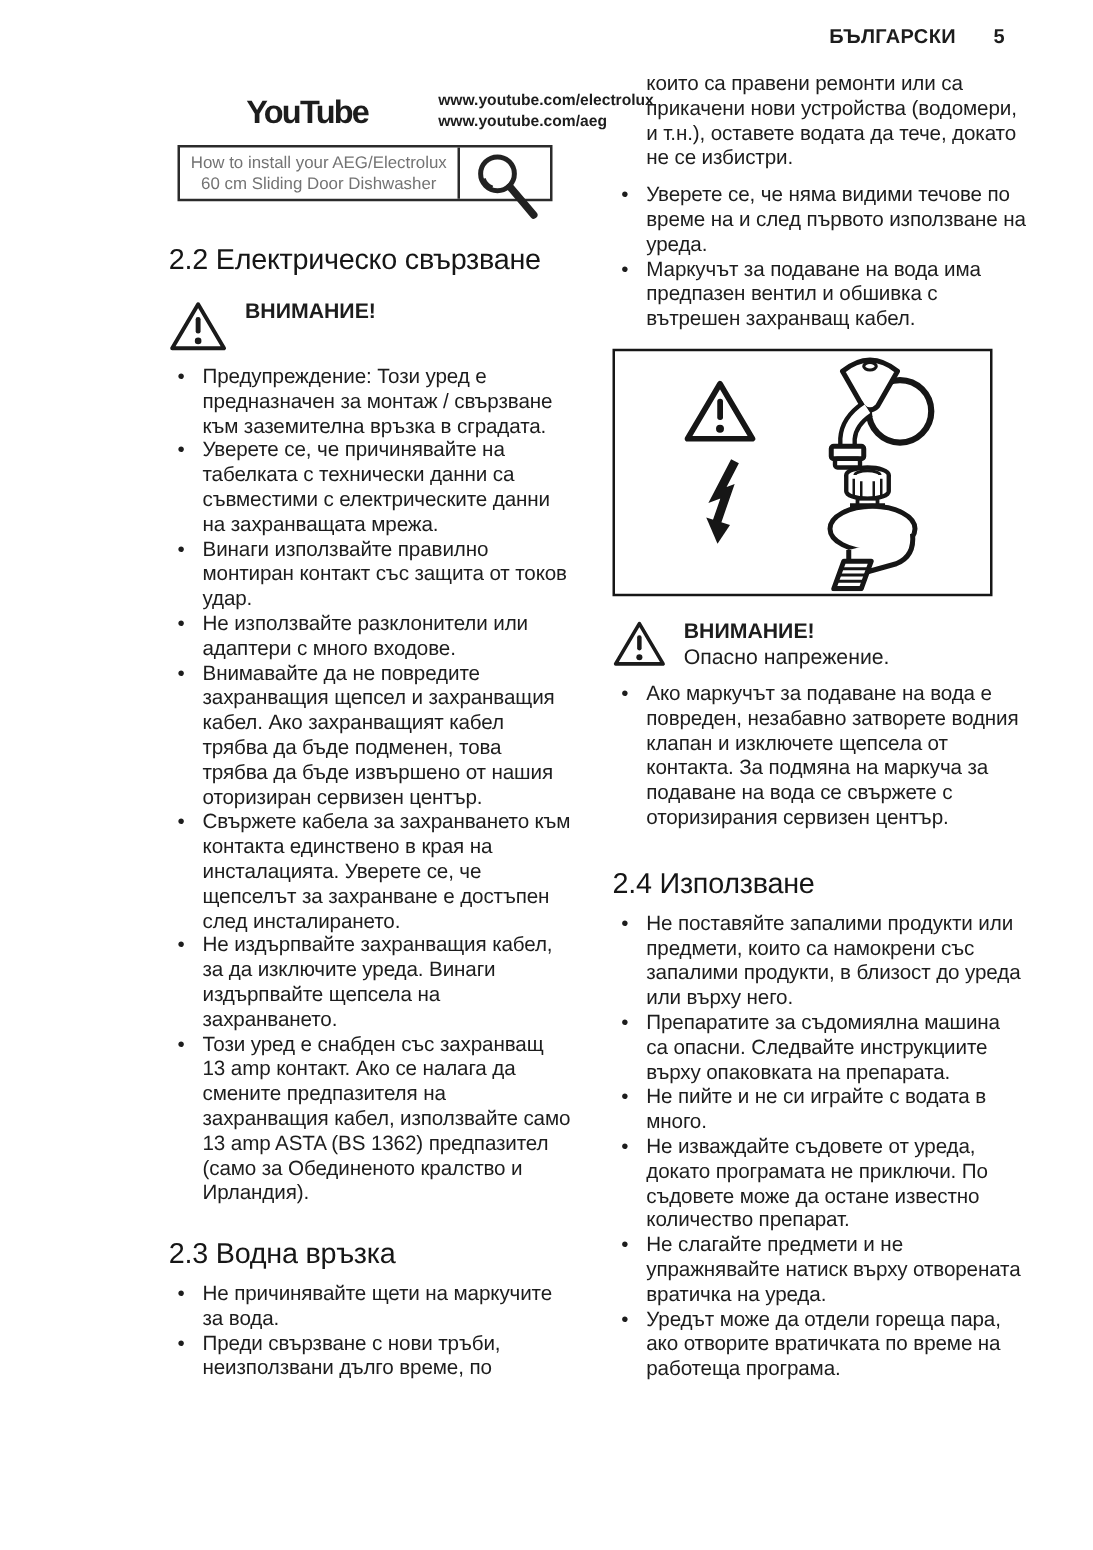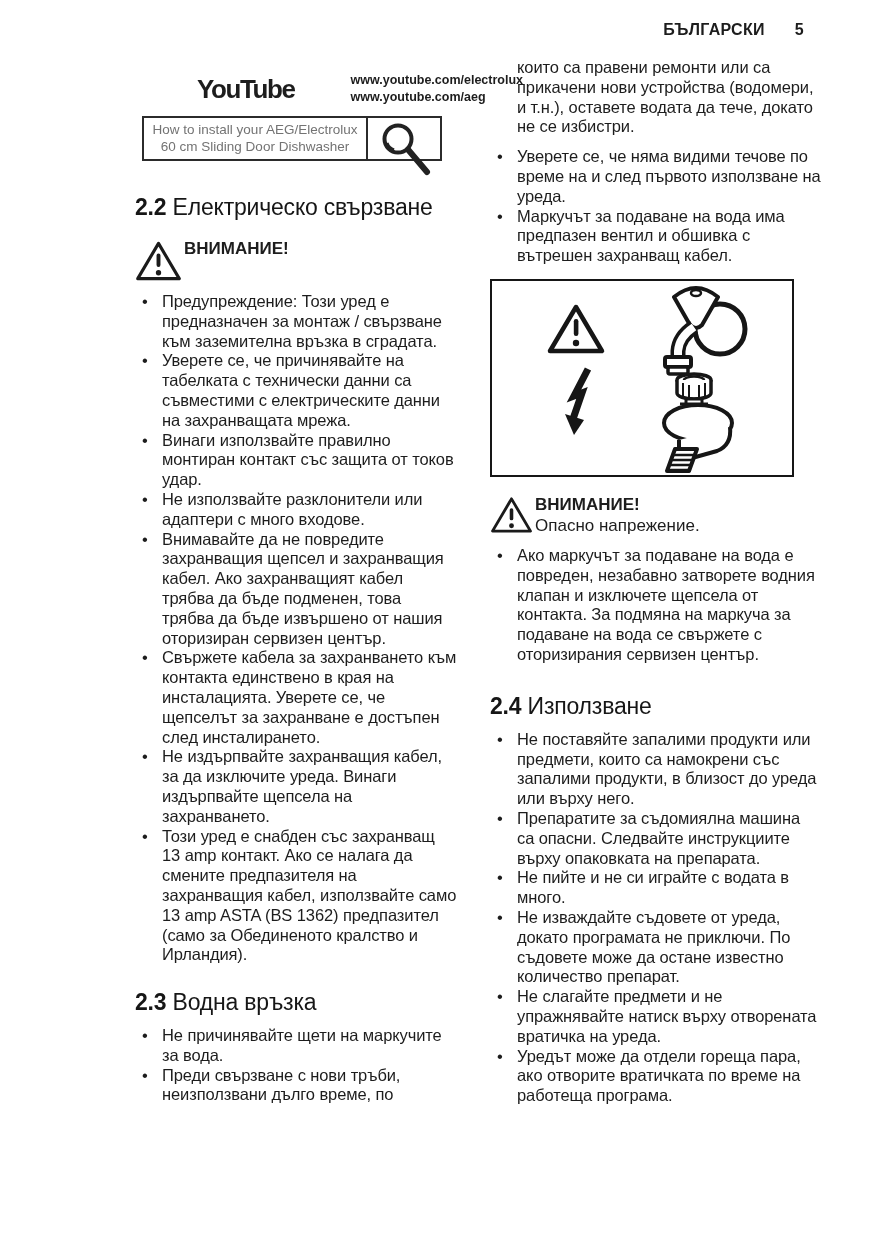--- a/index.html
+++ b/index.html
@@ -18,25 +18,25 @@
 
   
   .video-box{margin:10px 0 0 7px;width:296px;height:41px;border:2px solid #2b2b2b;display:flex;}
   .vb-text{flex:1;display:flex;flex-direction:column;justify-content:center;align-items:center;
            font-size:13.5px;line-height:16.5px;color:#737373;}
   .vb-icon{width:72px;border-left:2px solid #2b2b2b;position:relative;}
   .vb-icon svg{position:absolute;left:10px;top:3px;overflow:visible;}
 
   h2{font-size:23px;font-weight:normal;letter-spacing:-.2px;margin:0;color:#161616;}
   .h22{margin-top:33px;} .h23{margin-top:24px;} .h24{margin-top:28px;}
-  .num{font-weight:bold;text-align:center;}
+  .num{font-weight:normal;text-align:center;}
 
   .warn{display:flex;margin-top:17px;}
   .warn svg{flex:none;margin-top:2px;}
-  .warn-t{margin-left:2px;font-size:17px;line-height:21px;width:252px;}
+  .warn-t{margin-left:14px;font-size:17px;line-height:21px;width:252px;}
   .warn-title{font-weight:bold;}
 
   ul.blist{margin:10px 0 0 0;padding:0;list-style:none;
            font-size:16.5px;line-height:19.8px;letter-spacing:-.1px;}
   ul.blist li{display:flex;}
   .dot{flex:none;width:20px;padding-left:7px;}
   .txt{flex:1;}
   .mt12{margin-top:12px;} .mt13{margin-top:13px;} .mt9{margin-top:9px;} .mt0{margin-top:0;}
 
   .cont{margin:0;padding-left:27px;font-size:16.5px;line-height:19.8px;letter-spacing:-.1px;}

